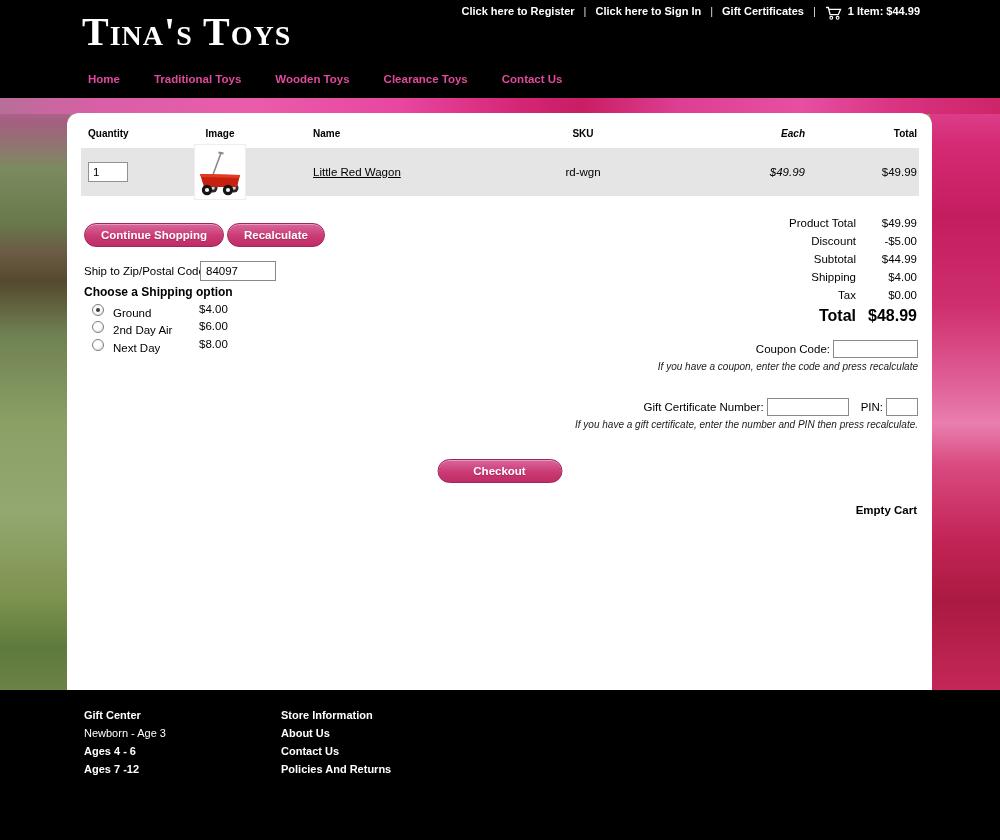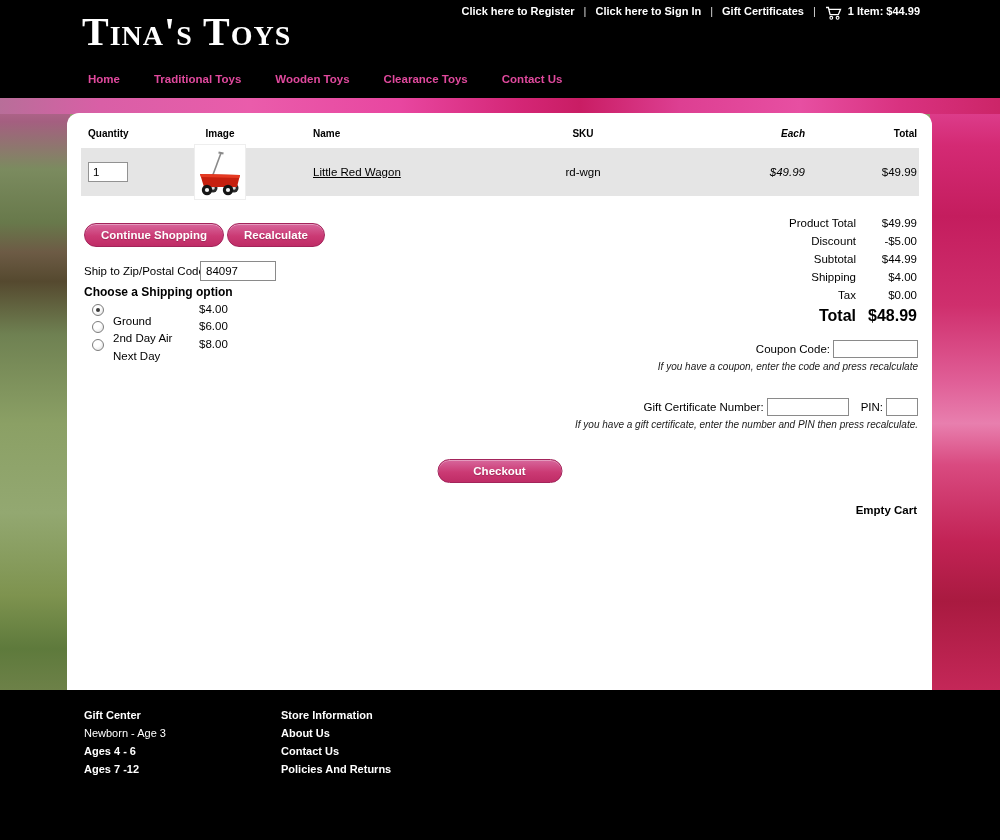--- a/index.html
+++ b/index.html
@@ -74,21 +74,21 @@
   .zip-label { position:absolute; left:17px; top:152px; font-size:11.5px; }
   .zip-input { position:absolute; left:133px; top:148px; width:76px; height:20px; border:1px solid #8a8a8a;
                font-size:11.5px; padding-left:5px; font-family:"Liberation Sans",sans-serif; }
   .ship-heading { position:absolute; left:17px; top:172px; font-size:12px; font-weight:bold; }
   .opt { position:absolute; left:17px; width:220px; height:16px; font-size:11.5px; cursor:pointer; }
   .opt1 { top:190px; } .opt2 { top:207px; } .opt3 { top:225px; }
   .radio { position:absolute; left:8px; top:1px; width:12px; height:12px; border:1px solid #7c7c7c;
            border-radius:50%; background:radial-gradient(circle at 35% 30%, #fff 40%, #dcdcdc); }
   .radio.checked::after { content:''; position:absolute; left:3px; top:3px; width:4px; height:4px;
            border-radius:50%; background:#3a3a3a; }
-  .opt-label { position:absolute; left:29px; top:12px; }
+  .opt-label { position:absolute; left:29px; top:4px; }
   .opt-price { position:absolute; left:115px; top:0; }
 
   
   .right-form { position:absolute; right:14px; text-align:right; font-size:11.5px; white-space:nowrap; }
   .coupon-row { top:226px; }
   .gift-row { top:284px; }
   .right-form .frow { display:flex; justify-content:flex-end; align-items:center; height:19px; }
   .right-form label { margin-right:3px; }
   .fld { height:18px; border:1px solid #8a8a8a; font-size:11.5px; padding:0 3px;
          font-family:"Liberation Sans",sans-serif; }

